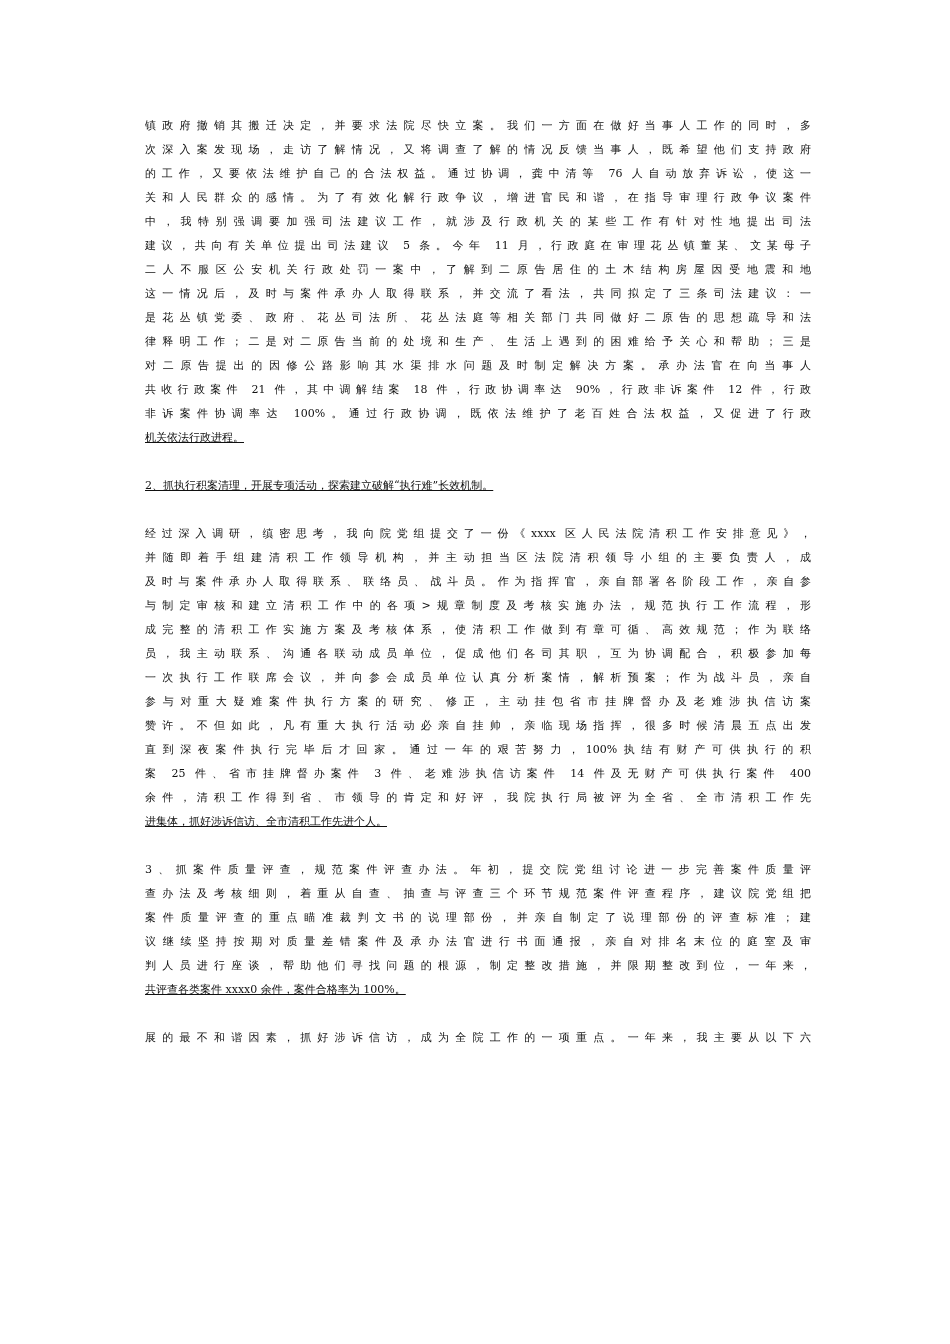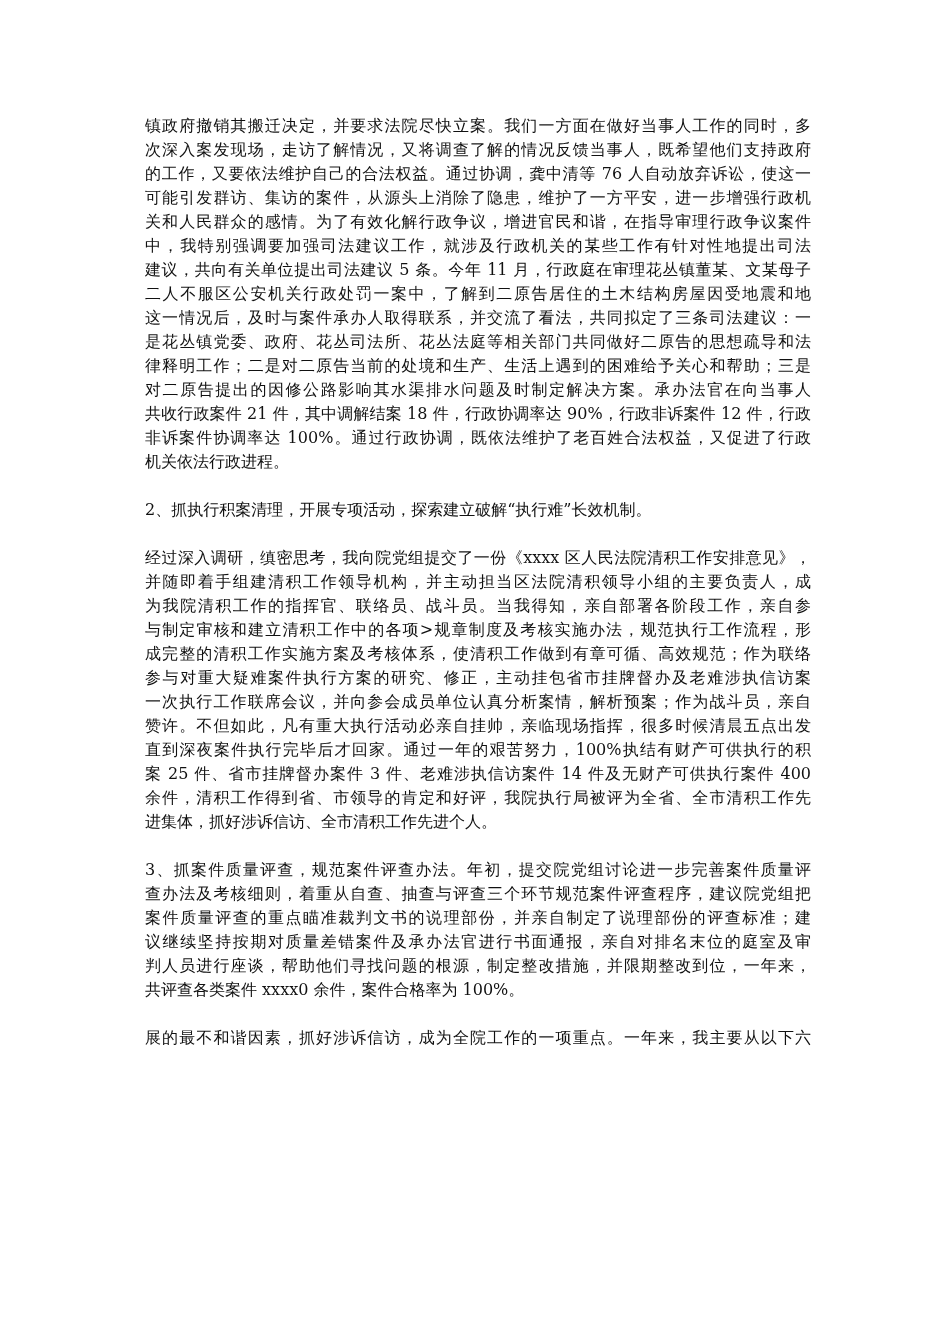--- a/index.html
+++ b/index.html
@@ -4,43 +4,42 @@
   <style>
     html, body { margin: 0; padding: 0; background: #ffffff; }
     body { width: 950px; height: 1344px; position: relative; overflow: hidden; }
     .page {
       position: absolute;
       left: 145px;
       top: 114px;
       width: 666px;
       color: #111111;
       font-family: "DejaVu Serif", "Liberation Serif", serif;
-      font-size: 16px;
+      font-size: 11px;
     }
     .line {
       height: 24px;
       line-height: 24px;
       white-space: nowrap;
       text-align: justify;
       text-align-last: justify;
       overflow: hidden;
     }
-    .line.last { text-align-last: left; }
+    .line.last { text-align-last: left; text-decoration: underline; }
     .gap { height: 24px; }
   </style>
 </head>
 <body>
 
 <div class="page">
 
   <div>
     <div class="line">镇政府撤销其搬迁决定，并要求法院尽快立案。我们一方面在做好当事人工作的同时，多</div>
     <div class="line">次深入案发现场，走访了解情况，又将调查了解的情况反馈当事人，既希望他们支持政府</div>
     <div class="line">的工作，又要依法维护自己的合法权益。通过协调，龚中清等 76 人自动放弃诉讼，使这一</div>
-    <div class="line">可能引发群访、集访的案件，从源头上消除了隐患，维护了一方平安，进一步增强行政机</div>
     <div class="line">关和人民群众的感情。为了有效化解行政争议，增进官民和谐，在指导审理行政争议案件</div>
     <div class="line">中，我特别强调要加强司法建议工作，就涉及行政机关的某些工作有针对性地提出司法</div>
     <div class="line">建议，共向有关单位提出司法建议 5 条。今年 11 月，行政庭在审理花丛镇董某、文某母子</div>
     <div class="line">二人不服区公安机关行政处罚一案中，了解到二原告居住的土木结构房屋因受地震和地</div>
     <div class="line">这一情况后，及时与案件承办人取得联系，并交流了看法，共同拟定了三条司法建议：一</div>
     <div class="line">是花丛镇党委、政府、花丛司法所、花丛法庭等相关部门共同做好二原告的思想疏导和法</div>
     <div class="line">律释明工作；二是对二原告当前的处境和生产、生活上遇到的困难给予关心和帮助；三是</div>
     <div class="line">对二原告提出的因修公路影响其水渠排水问题及时制定解决方案。承办法官在向当事人</div>
     <div class="line">共收行政案件 21 件，其中调解结案 18 件，行政协调率达 90%，行政非诉案件 12 件，行政</div>
     <div class="line">非诉案件协调率达 100%。通过行政协调，既依法维护了老百姓合法权益，又促进了行政</div>
@@ -49,25 +48,26 @@
   <div class="gap"></div>
 
   <div>
     <div class="line last">2、抓执行积案清理，开展专项活动，探索建立破解“执行难”长效机制。</div>
   </div>
   <div class="gap"></div>
 
   <div>
     <div class="line">经过深入调研，缜密思考，我向院党组提交了一份《xxxx 区人民法院清积工作安排意见》，</div>
     <div class="line">并随即着手组建清积工作领导机构，并主动担当区法院清积领导小组的主要负责人，成</div>
-    <div class="line">为我院清积工作的指挥官、联络员、战斗员。当我得知，亲自部署各阶段工作，亲自参</div>
+    <div class="line">及时与案件承办人取得联系、联络员、战斗员。作为指挥官，亲自部署各阶段工作，亲自参</div>
     <div class="line">与制定审核和建立清积工作中的各项&gt;规章制度及考核实施办法，规范执行工作流程，形</div>
     <div class="line">成完整的清积工作实施方案及考核体系，使清积工作做到有章可循、高效规范；作为联络</div>
+    <div class="line">员，我主动联系、沟通各联动成员单位，促成他们各司其职，互为协调配合，积极参加每</div>
+    <div class="line">一次执行工作联席会议，并向参会成员单位认真分析案情，解析预案；作为战斗员，亲自</div>
     <div class="line">参与对重大疑难案件执行方案的研究、修正，主动挂包省市挂牌督办及老难涉执信访案</div>
-    <div class="line">一次执行工作联席会议，并向参会成员单位认真分析案情，解析预案；作为战斗员，亲自</div>
     <div class="line">赞许。不但如此，凡有重大执行活动必亲自挂帅，亲临现场指挥，很多时候清晨五点出发</div>
     <div class="line">直到深夜案件执行完毕后才回家。通过一年的艰苦努力，100%执结有财产可供执行的积</div>
     <div class="line">案 25 件、省市挂牌督办案件 3 件、老难涉执信访案件 14 件及无财产可供执行案件 400</div>
     <div class="line">余件，清积工作得到省、市领导的肯定和好评，我院执行局被评为全省、全市清积工作先</div>
     <div class="line last">进集体，抓好涉诉信访、全市清积工作先进个人。</div>
   </div>
   <div class="gap"></div>
 
   <div>
     <div class="line">3、抓案件质量评查，规范案件评查办法。年初，提交院党组讨论进一步完善案件质量评</div>

